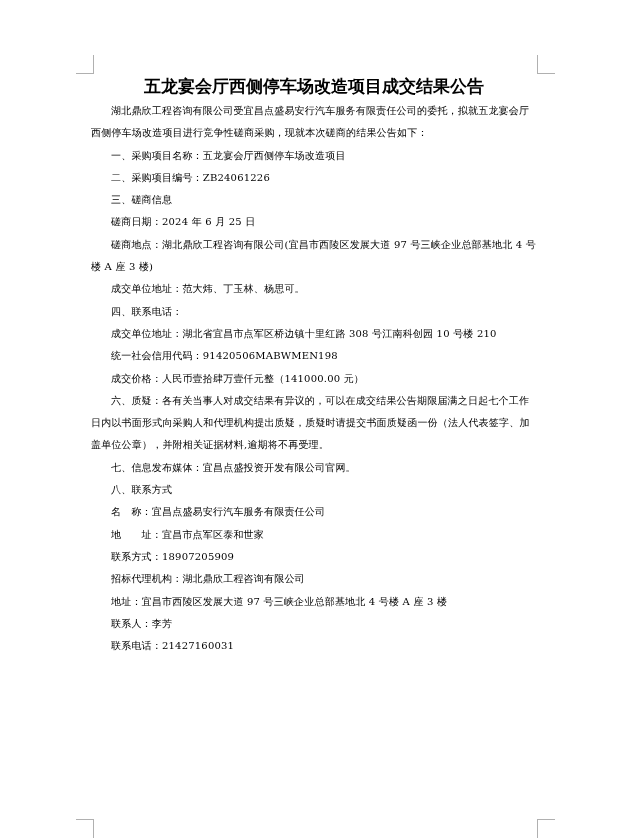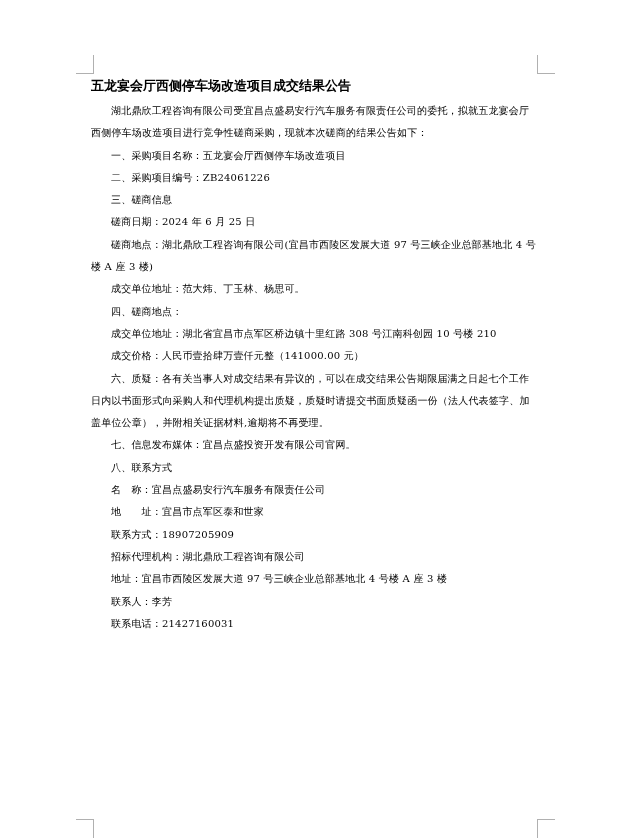--- a/index.html
+++ b/index.html
@@ -35,24 +35,24 @@
   .crop.br { left: 537px; top: 819px; border-left: 1px solid var(--crop-mark);  border-top: 1px solid var(--crop-mark); }
 
   .content {
     position: absolute;
     left: 91px;
     top: 72px;
     width: 446px;
   }
   .title {
     margin: 0;
-    font-size: 13px;
+    font-size: 17px;
     font-weight: bold;
     line-height: 28px;
-    text-align: left;
+    text-align: center;
     white-space: nowrap;
     letter-spacing: 0;
   }
   .body-block { margin: 0; }
   .para {
     margin: 0;
     font-size: 10px;
     line-height: 22.3px;
     text-align: left;
     text-indent: 2em;
@@ -72,22 +72,23 @@
   <div class="content">
     <h1 class="title">五龙宴会厅西侧停车场改造项目成交结果公告</h1>
     <div class="body-block">
         <p class="para">湖北鼎欣工程咨询有限公司受宜昌点盛易安行汽车服务有限责任公司的委托，拟就五龙宴会厅西侧停车场改造项目进行竞争性磋商采购，现就本次磋商的结果公告如下：</p>
         <p class="para">一、采购项目名称：五龙宴会厅西侧停车场改造项目</p>
         <p class="para">二、采购项目编号：ZB24061226</p>
         <p class="para">三、磋商信息</p>
         <p class="para">磋商日期：2024 年 6 月 25 日</p>
         <p class="para">磋商地点：湖北鼎欣工程咨询有限公司(宜昌市西陵区发展大道 97 号三峡企业总部基地北 4 号楼 A 座 3 楼)</p>
         <p class="para">成交单位地址：范大炜、丁玉林、杨思可。</p>
-        <p class="para">四、磋商地点：</p>
+        <p class="para">四、联系电话：</p>
         <p class="para">成交单位地址：湖北省宜昌市点军区桥边镇十里红路 308 号江南科创园 10 号楼 210</p>
+        <p class="para">统一社会信用代码：91420506MABWMEN198</p>
         <p class="para">成交价格：人民币壹拾肆万壹仟元整（141000.00 元）</p>
         <p class="para">六、质疑：各有关当事人对成交结果有异议的，可以在成交结果公告期限届满之日起七个工作日内以书面形式向采购人和代理机构提出质疑，质疑时请提交书面质疑函一份（法人代表签字、加盖单位公章），并附相关证据材料,逾期将不再受理。</p>
         <p class="para">七、信息发布媒体：宜昌点盛投资开发有限公司官网。</p>
         <p class="para">八、联系方式</p>
         <p class="para">名　称：宜昌点盛易安行汽车服务有限责任公司</p>
         <p class="para">地　　址：宜昌市点军区泰和世家</p>
         <p class="para">联系方式：18907205909</p>
         <p class="para">招标代理机构：湖北鼎欣工程咨询有限公司</p>
         <p class="para">地址：宜昌市西陵区发展大道 97 号三峡企业总部基地北 4 号楼 A 座 3 楼</p>
         <p class="para">联系人：李芳</p>

